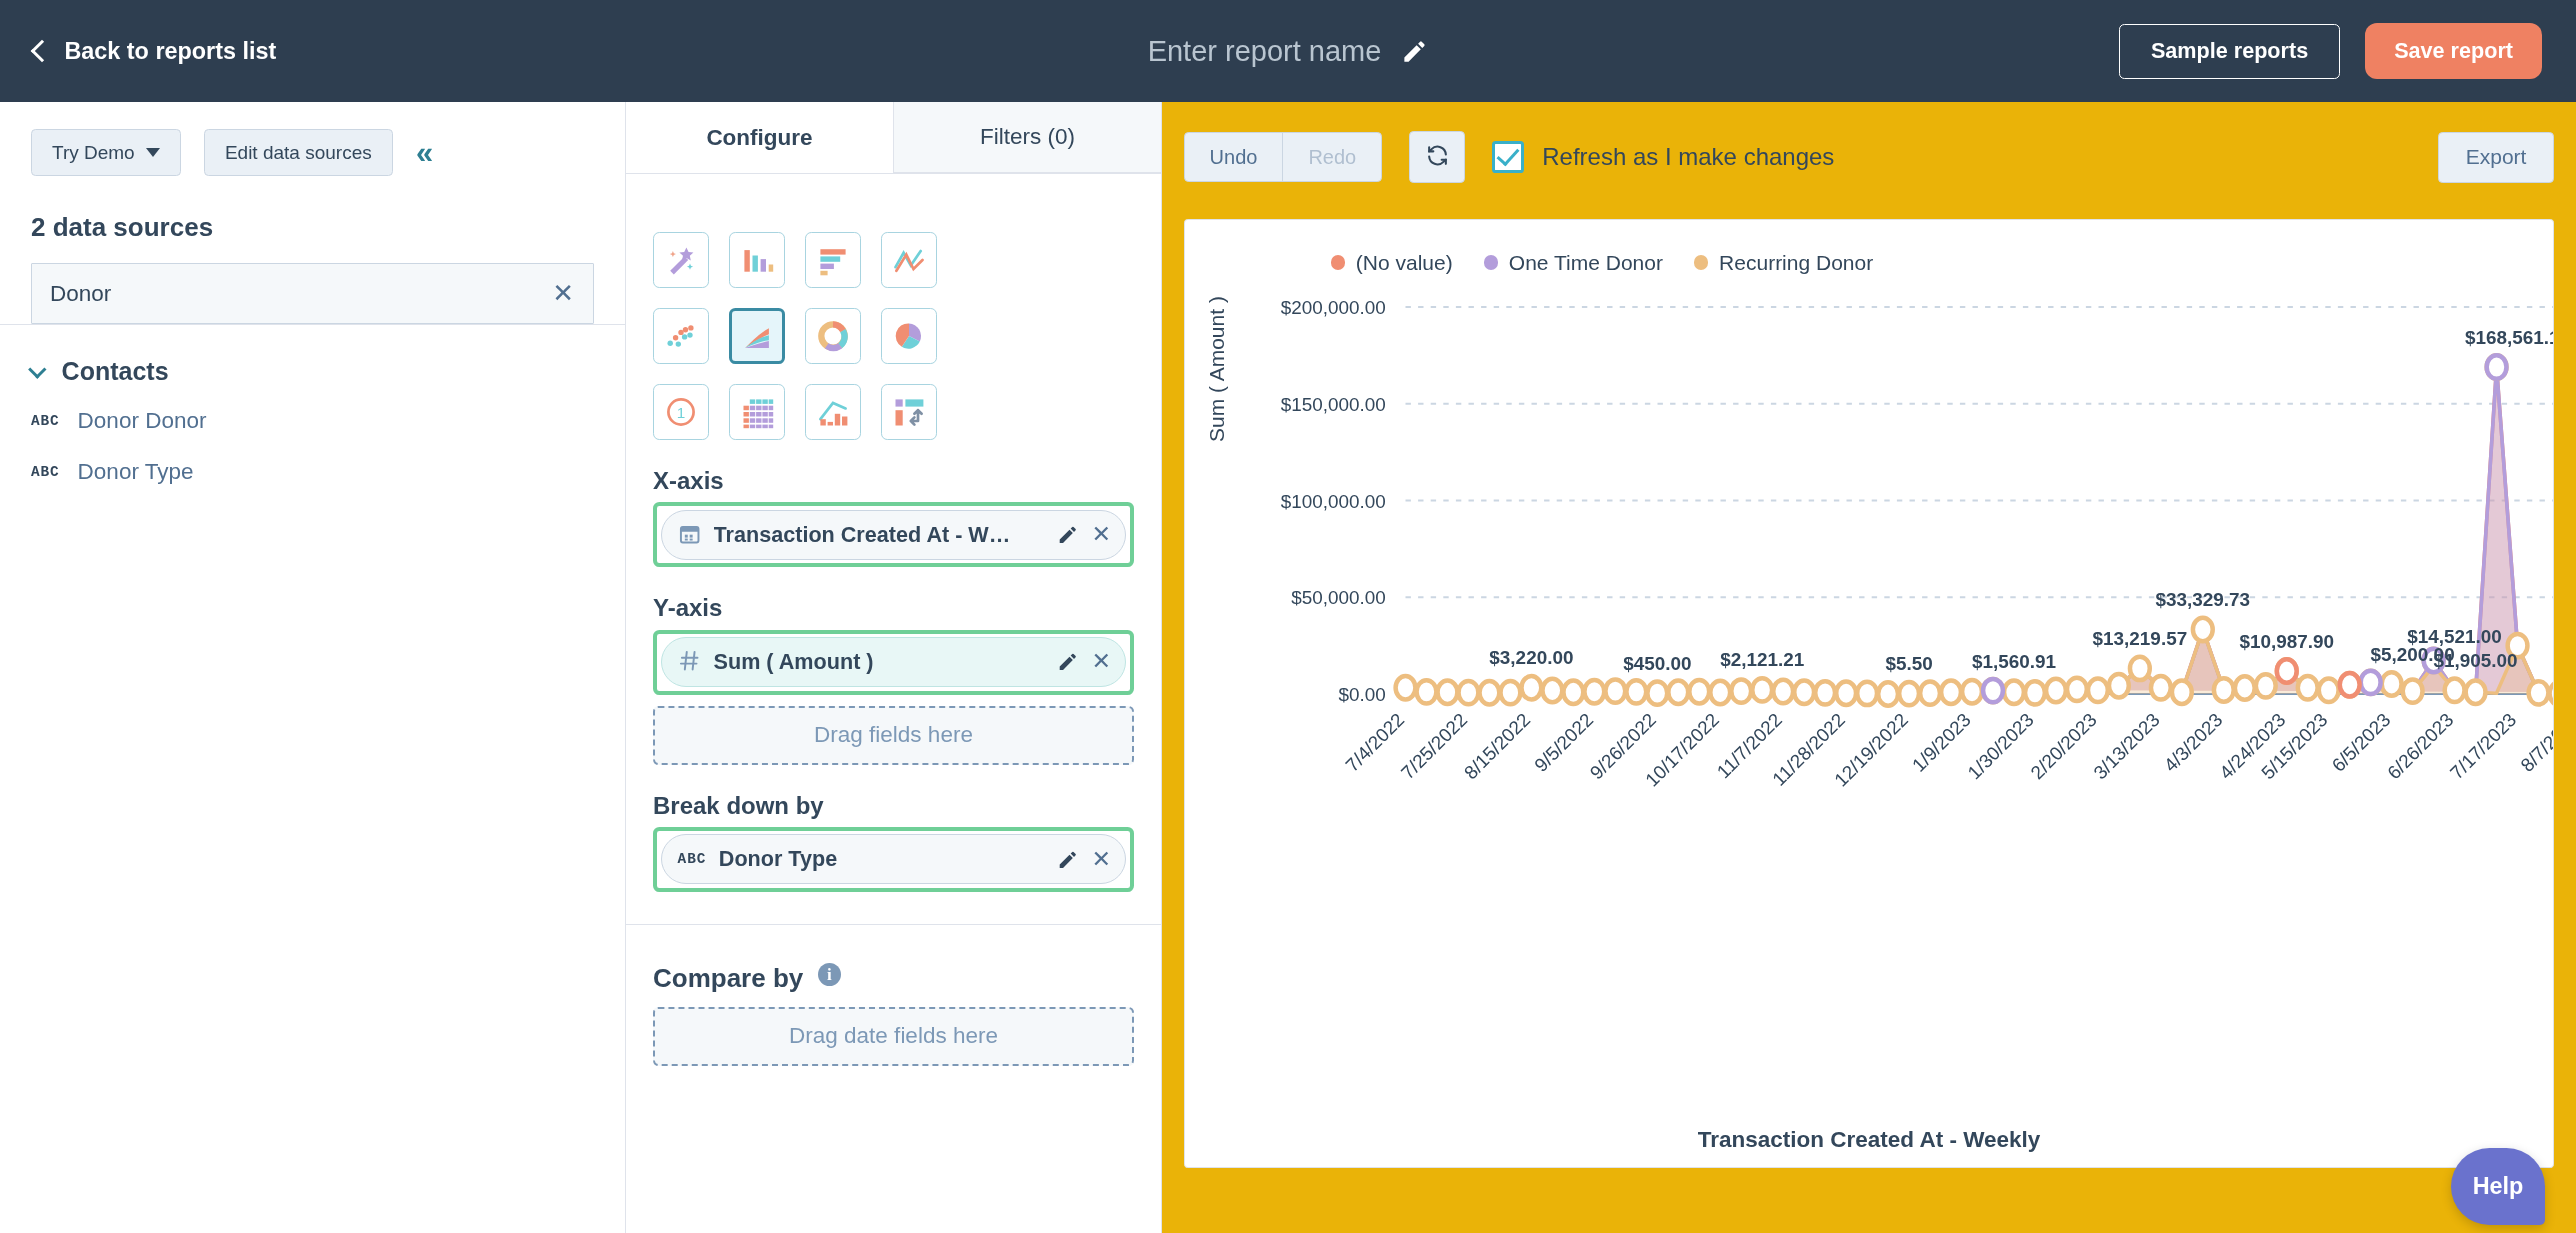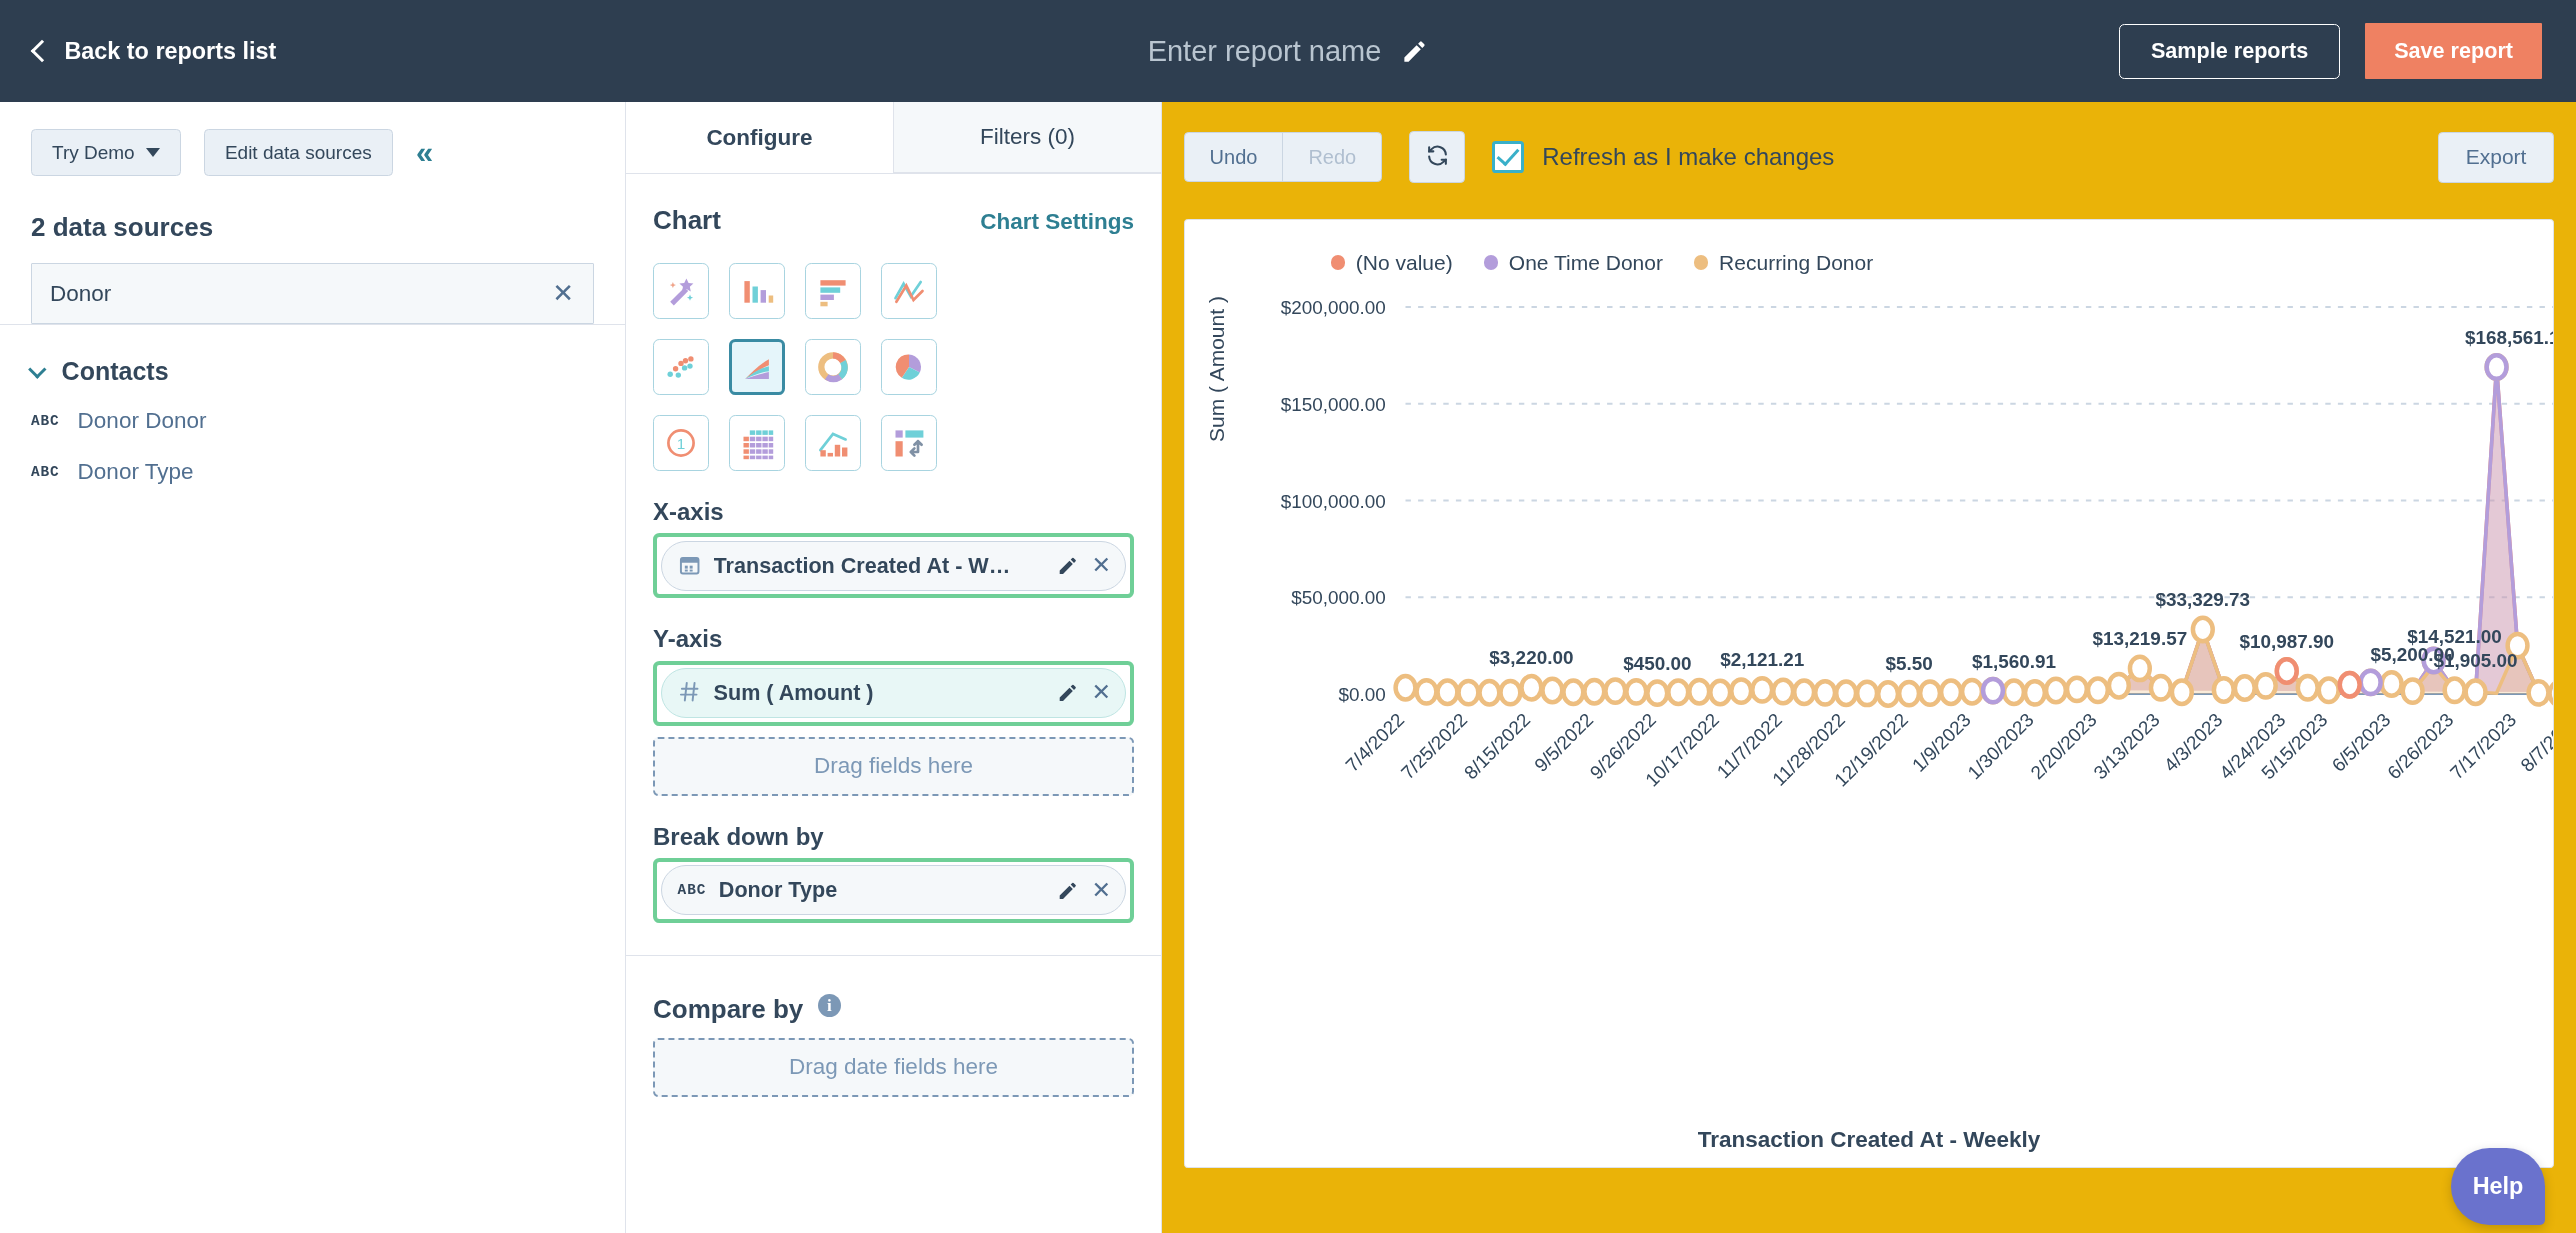--- a/index.html
+++ b/index.html
@@ -23,21 +23,21 @@
     transform:rotate(45deg); margin-right:1.8px;}
   .title-wrap{ position:absolute; left:0; right:0; top:0; bottom:0;
     display:flex; align-items:center; justify-content:center; gap:20px;
     pointer-events:none;}
   .report-title{ color:#b9c5d0; font-size:29px; pointer-events:auto; cursor:text;}
   .pencil{ pointer-events:auto; cursor:pointer; display:flex;}
   .topbar-right{ margin-left:auto; display:flex; align-items:center; gap:25px; z-index:3;}
   .btn-outline{ border:1.8px solid #fff; color:#fff; background:transparent;
     border-radius:5.4px; padding:13.5px 31px; font-size:21.6px; font-weight:700;
     cursor:pointer; font-family:inherit;}
-  .btn-primary{ border:none; color:#fff; background:#ef8162; border-radius:1px;
+  .btn-primary{ border:none; color:#fff; background:#ef8162; border-radius:12px;
     padding:15.3px 29px; font-size:21.6px; font-weight:700; cursor:pointer;
     font-family:inherit;}
 
   
   .shell{ display:flex; height:1143px; }
 
   
   .sidebar{ width:626px; background:#fff; border-right:0.9px solid #dfe3eb;
     display:flex; flex-direction:column;}
   .sb-top{ padding:27px 31px 0 31px;}
@@ -218,24 +218,20 @@
     </div>
   </aside>
 
   <section class="config">
     <div class="tabs">
       <div class="tab active">Configure</div>
       <div class="tab inactive">Filters (0)</div>
     </div>
 
     <div class="cfg-body">
-      <div class="cfg-hdr">
-        <h3>Chart</h3>
-        <a>Chart Settings</a>
-      </div>
 
       <div class="chart-grid">
 
         <div class="ct">
           <span>
             <svg width="36" height="36" viewBox="0 0 40 40">
               <path d="M8 32 L24 16 l4 4 L12 36 z" fill="#b39ddb"></path>
               <path d="M26 6 l2.4 5 5.4.6-4 3.6 1.1 5.3-4.9-2.7-4.9 2.7 1.1-5.3-4-3.6 5.4-.6z" fill="#b39ddb"></path>
               <path d="M11 10 l1 2.4 2.4 1-2.4 1-1 2.4-1-2.4-2.4-1 2.4-1z" fill="#f0a48a"></path>
               <path d="M30 24 l1 2.4 2.4 1-2.4 1-1 2.4-1-2.4-2.4-1 2.4-1z" fill="#6fd0d8"></path>

